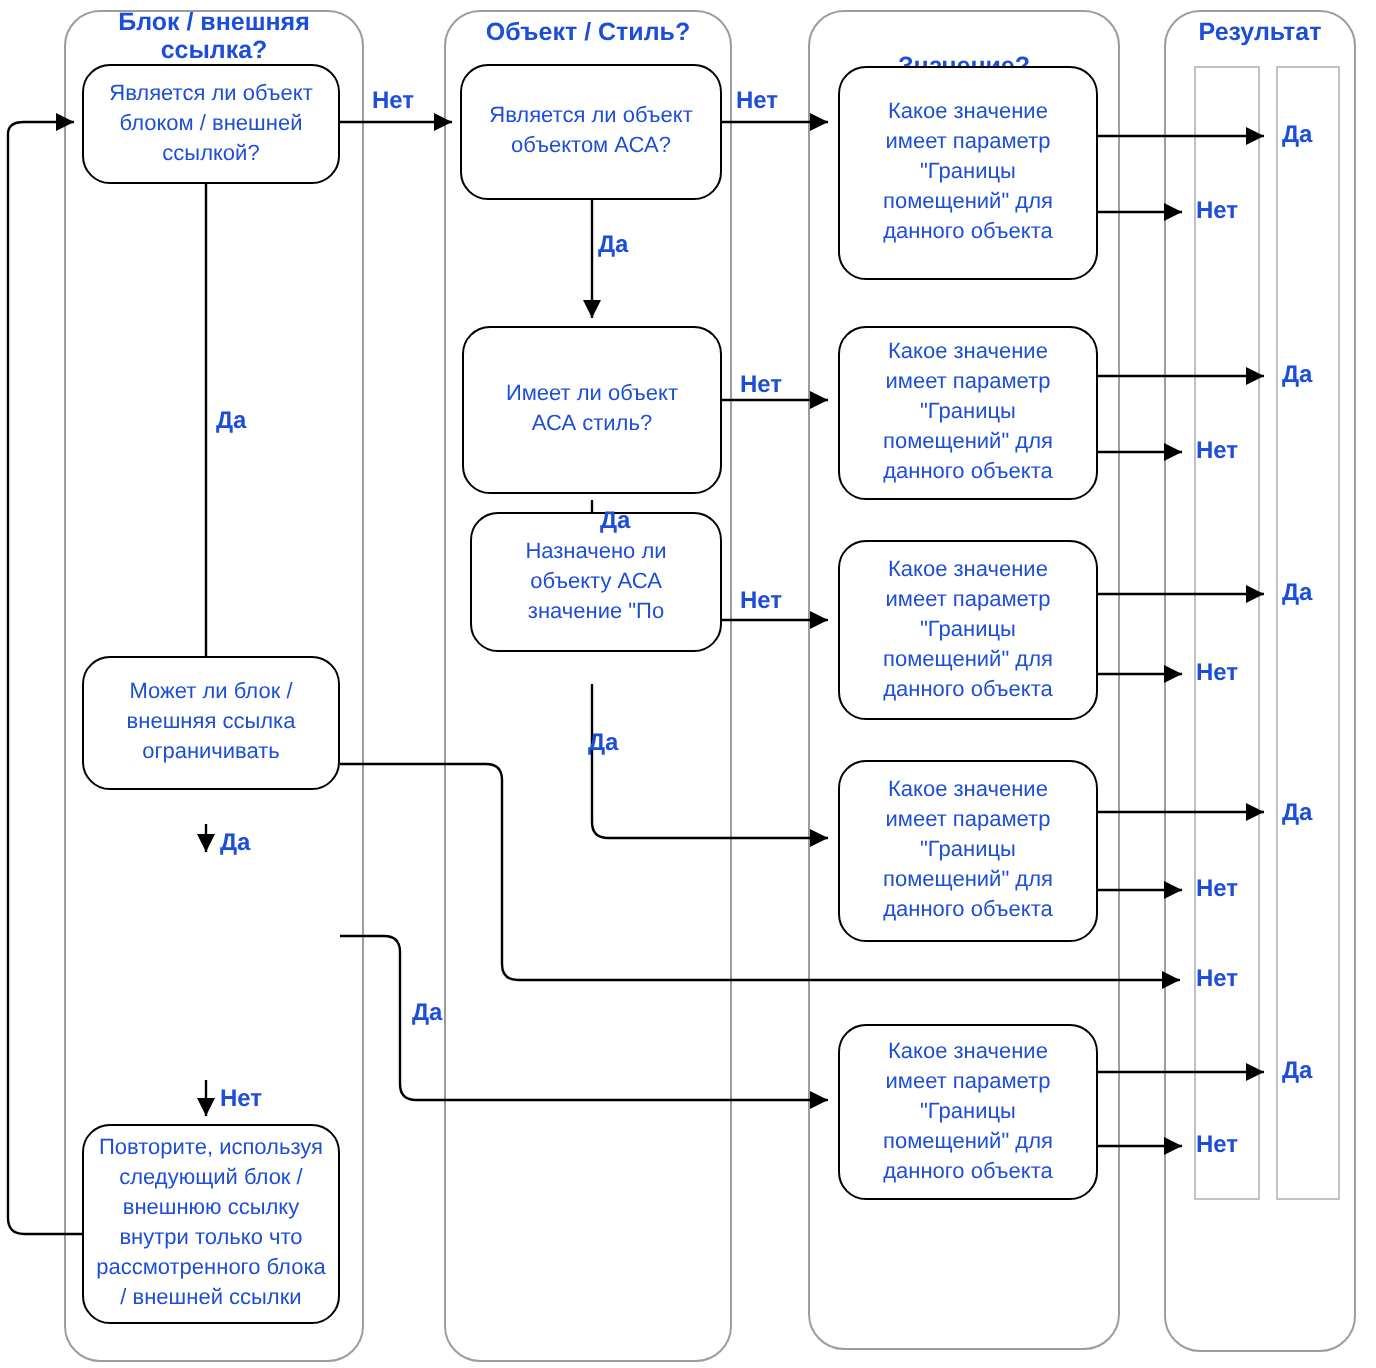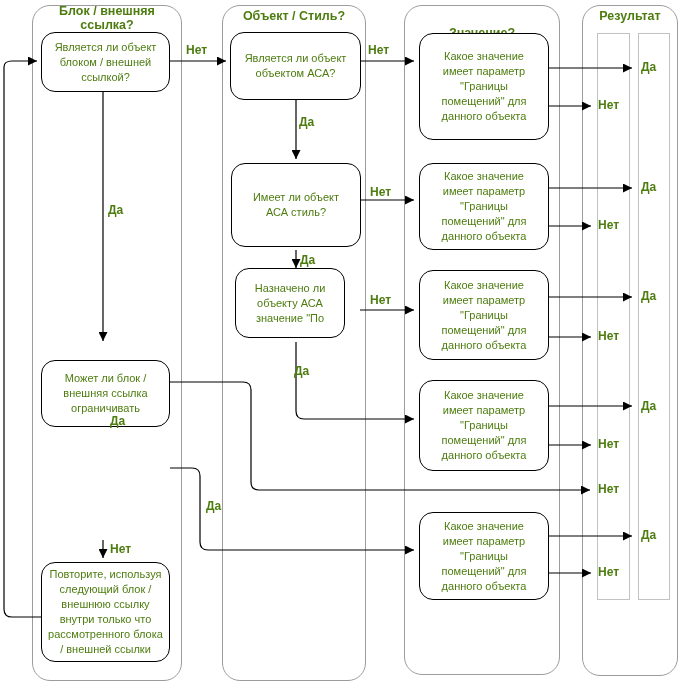--- a/index.html
+++ b/index.html
@@ -1,18 +1,18 @@
 <!DOCTYPE html>
 <html><head>
 <meta charset="utf-8">
 <style>
   html,body { margin:0; padding:0; background:#fff; }
   .stage {
     position:relative; width:688px; height:684px; background:#ffffff;
-    font-family:"Liberation Sans", sans-serif; color:#4d7c0f; overflow:hidden;
+    font-family:"Liberation Sans", sans-serif; color:#1d4ed8; overflow:hidden;
   }
   .lane {
     position:absolute; border:1px solid #9c9c9c; border-radius:18px;
     background:transparent; box-sizing:border-box; z-index:1;
   }
   .lane-title {
     position:absolute; font-weight:bold; font-size:12.5px; line-height:14px;
     text-align:center; white-space:pre-line; z-index:2;
   }
   .slot {
@@ -78,35 +78,35 @@
       <path d="M549,406 L632,406" marker-end="url(#arr)"></path>
       <path d="M549,445 L591,445" marker-end="url(#arr)"></path>
       <path d="M549,536 L632,536" marker-end="url(#arr)"></path>
       <path d="M549,573 L591,573" marker-end="url(#arr)"></path>
     </g>
   </svg>
 
   <div class="node" style="left:41px;top:32px;width:129px;height:60px">Является ли объект
 блоком / внешней
 ссылкой?</div>
-  <div class="node" style="left:41px;top:360px;width:129px;height:67px">Может ли блок /
+  <div class="node" style="left:41px;top:328px;width:129px;height:67px">Может ли блок /
 внешняя ссылка
 ограничивать</div>
   <div class="node" style="left:41px;top:562px;width:129px;height:100px">Повторите, используя
 следующий блок /
 внешнюю ссылку
 внутри только что
 рассмотренного блока
 / внешней ссылки</div>
 
   <div class="node" style="left:230px;top:32px;width:131px;height:68px">Является ли объект
 объектом АСА?</div>
   <div class="node" style="left:231px;top:163px;width:130px;height:84px">Имеет ли объект
 АСА стиль?</div>
-  <div class="node" style="left:235px;top:268px;width:110px;height:70px">Назначено ли
+  <div class="node" style="left:235px;top:256px;width:126px;height:70px">Назначено ли
 объекту АСА
 значение "По</div>
 
   <div class="node" style="left:419px;top:33px;width:130px;height:107px">Какое значение
 имеет параметр
 "Границы
 помещений" для
 данного объекта</div>
   <div class="node" style="left:419px;top:163px;width:130px;height:87px">Какое значение
 имеет параметр

